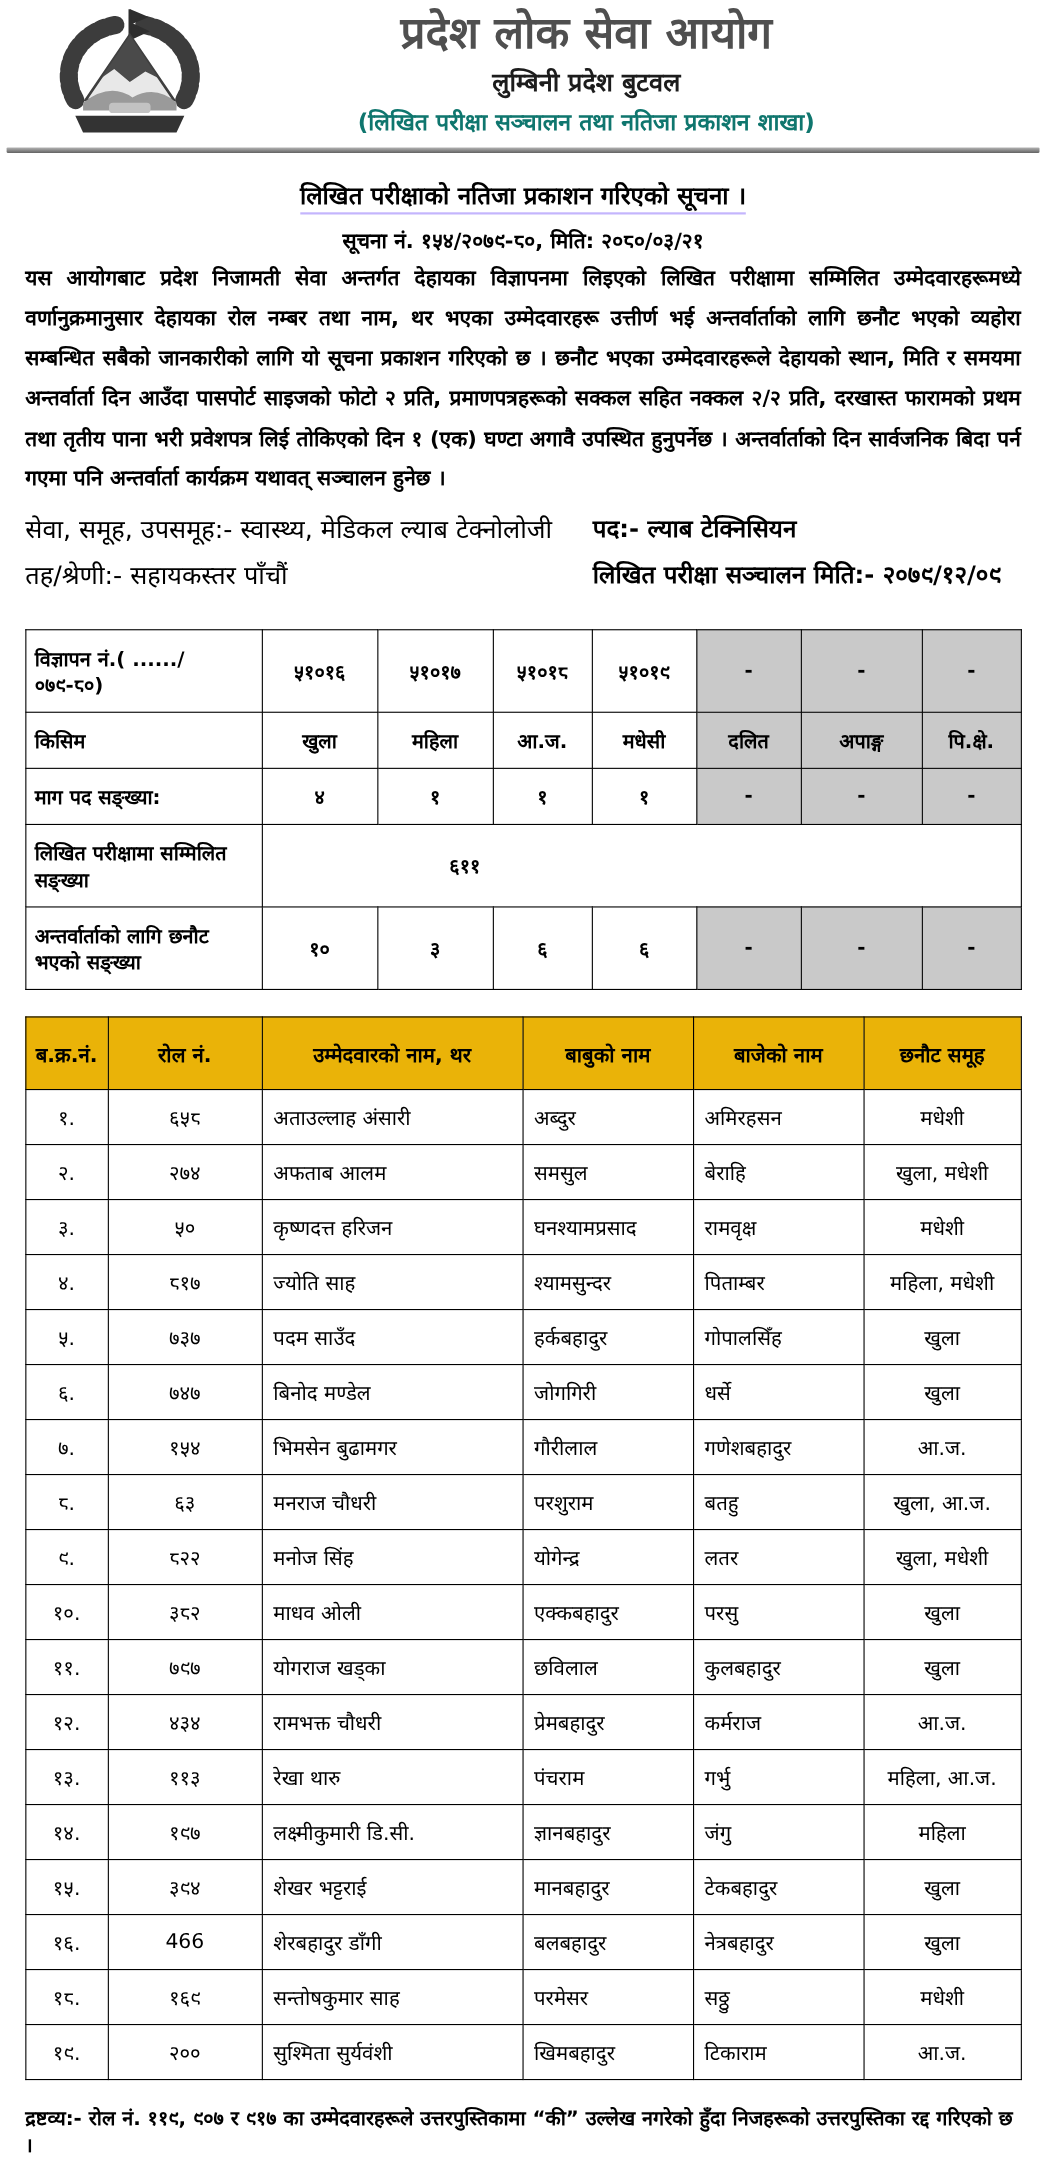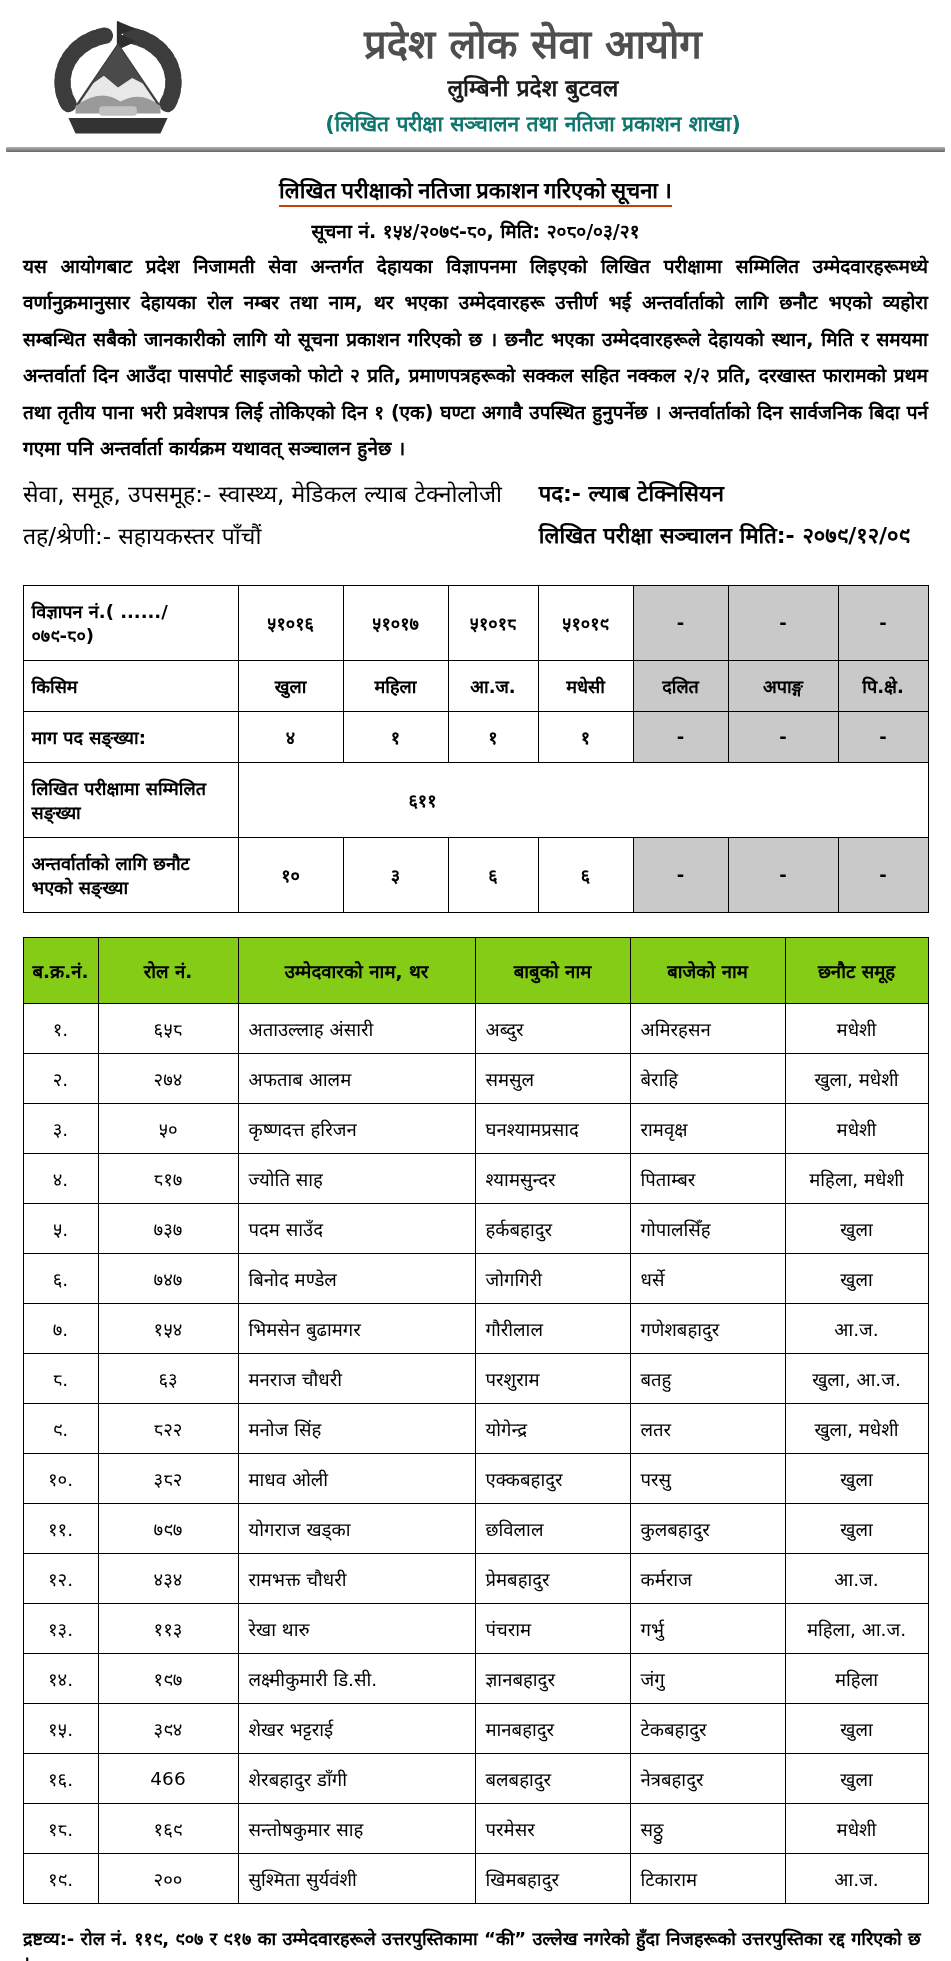--- a/index.html
+++ b/index.html
@@ -1,48 +1,48 @@
 <!DOCTYPE html>
 <html lang="ne"><head>
 <meta charset="utf-8">
 <style>
   * { margin:0; padding:0; box-sizing:border-box; }
   html,body { background:#ffffff; }
   body { font-family:"DejaVu Sans","Liberation Sans",sans-serif; color:#000; }
   .page { width:951px; height:1961px; margin:0 auto; background:#fff; position:relative; overflow:hidden; }
 
   
-  .hdr { display:flex; align-items:flex-start; padding:19px 30px 0 30px; }
+  .hdr { display:flex; align-items:flex-start; padding:6px 30px 0 30px; }
   .logo-wrap { width:175px; flex:0 0 175px; display:flex; justify-content:center; }
   .logo-wrap svg { width:150px; height:118px; }
   .hdr-text { flex:1; text-align:center; padding-right:60px; }
   .org-name { font-size:40px; font-weight:bold; color:#4f4f4f; line-height:1.15; margin-top:2px; }
   .org-sub { font-size:23px; font-weight:bold; color:#1c1c1c; margin-top:4px; }
   .org-branch { font-size:21px; font-weight:bold; color:#0f766e; margin-top:6px; }
 
   .rule { height:5px; margin:10px 6px 0 6px; background:linear-gradient(#b5b5b5,#646464); border-radius:1px; }
 
   
   .notice-title { text-align:center; margin-top:22px; font-size:22px; font-weight:bold; }
-  .notice-title span { border-bottom:2px solid #c2410c; padding-bottom:2px;font-family:Liberation Serif, serif; }
+  .notice-title span { border-bottom:2px solid #c4b5fd; padding-bottom:2px; }
   .notice-num { text-align:center; margin-top:14px; font-size:19px; font-weight:bold; }
 
   .body-par { margin:4px 23px 0 23px; font-size:19px; font-weight:bold; line-height:1.92; text-align:justify; }
 
   
   .detail-grid { margin:10px 23px 0 23px; }
   .detail-row { display:flex; margin-top:10px; }
   .detail-left { width:57%; font-size:23px; font-weight:normal; }
   .detail-right { width:43%; font-size:22px; font-weight:bold; }
 
   
   table { border-collapse:collapse; }
   td, th { border:1.6px solid #000; }
   .shade { background:#c9c9c9; }
-  .thead-bg { background:#84cc16; }
+  .thead-bg { background:#eab308; }
 
   
   .ad-table { width:905px; margin:34px auto 0 auto; table-layout:fixed; }
   .ad-table td { font-size:18px; font-weight:bold; text-align:center; padding:13px 20px; }
   .ad-table td.lbl { text-align:left; padding-left:8px; }
   .ad-table td.span-cell { text-align:left; padding-left:170px; }
 
   
   .cand-table { width:905px; margin:24px auto 0 auto; table-layout:fixed; }
   .cand-table th { font-size:18.5px; font-weight:bold; text-align:center; padding:20px 4px; }

